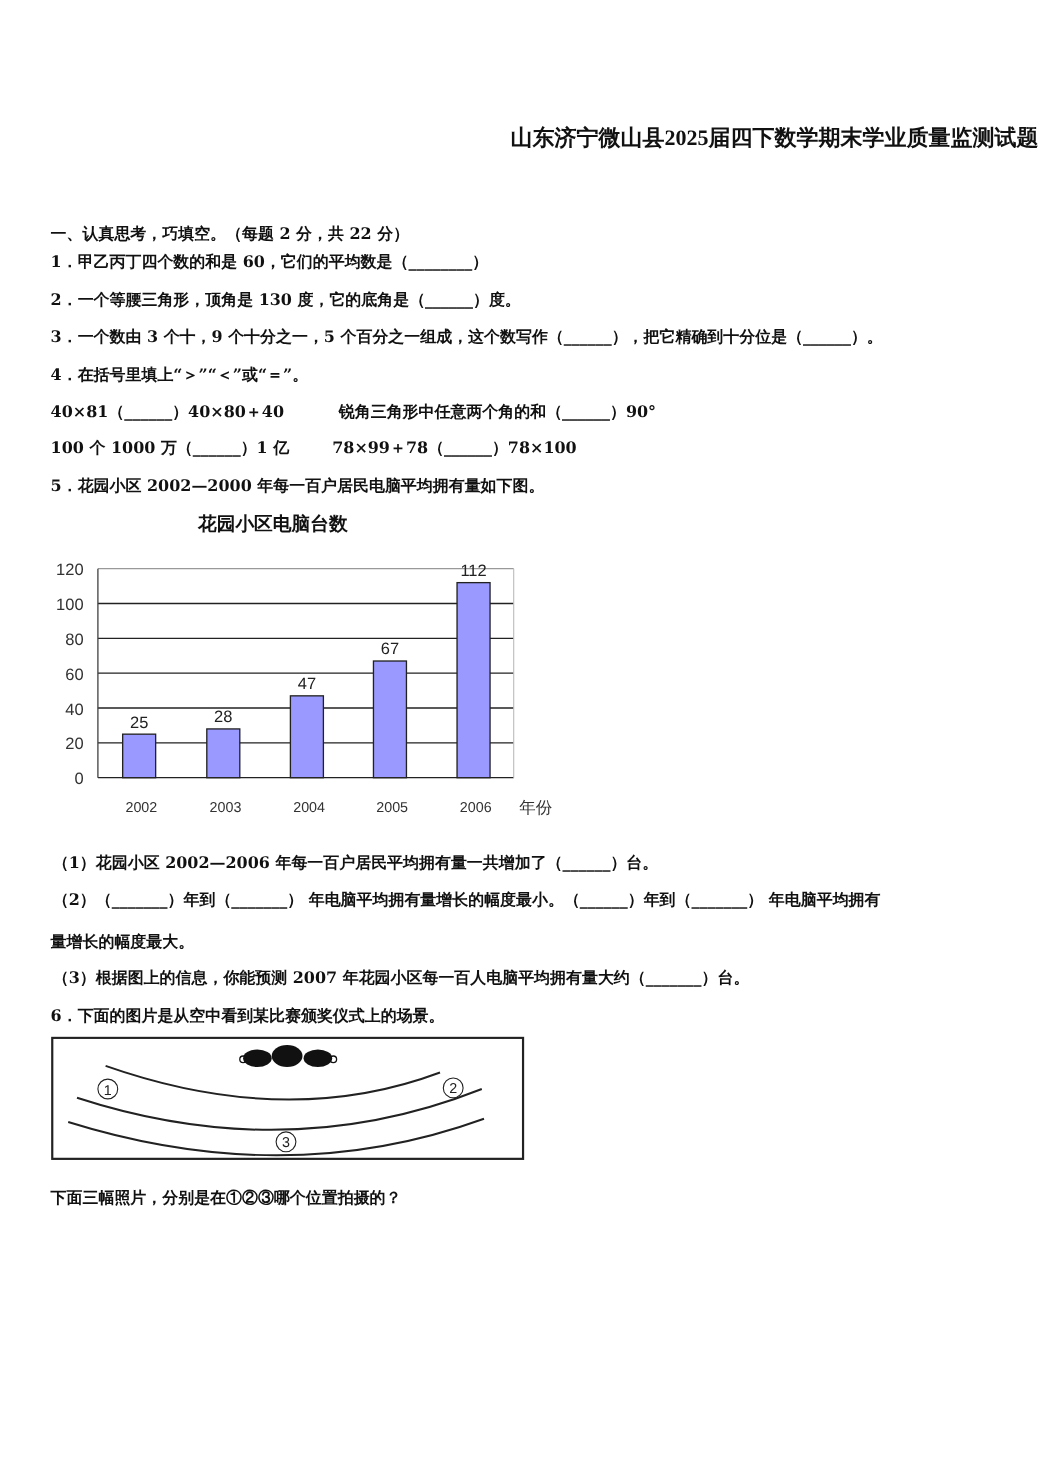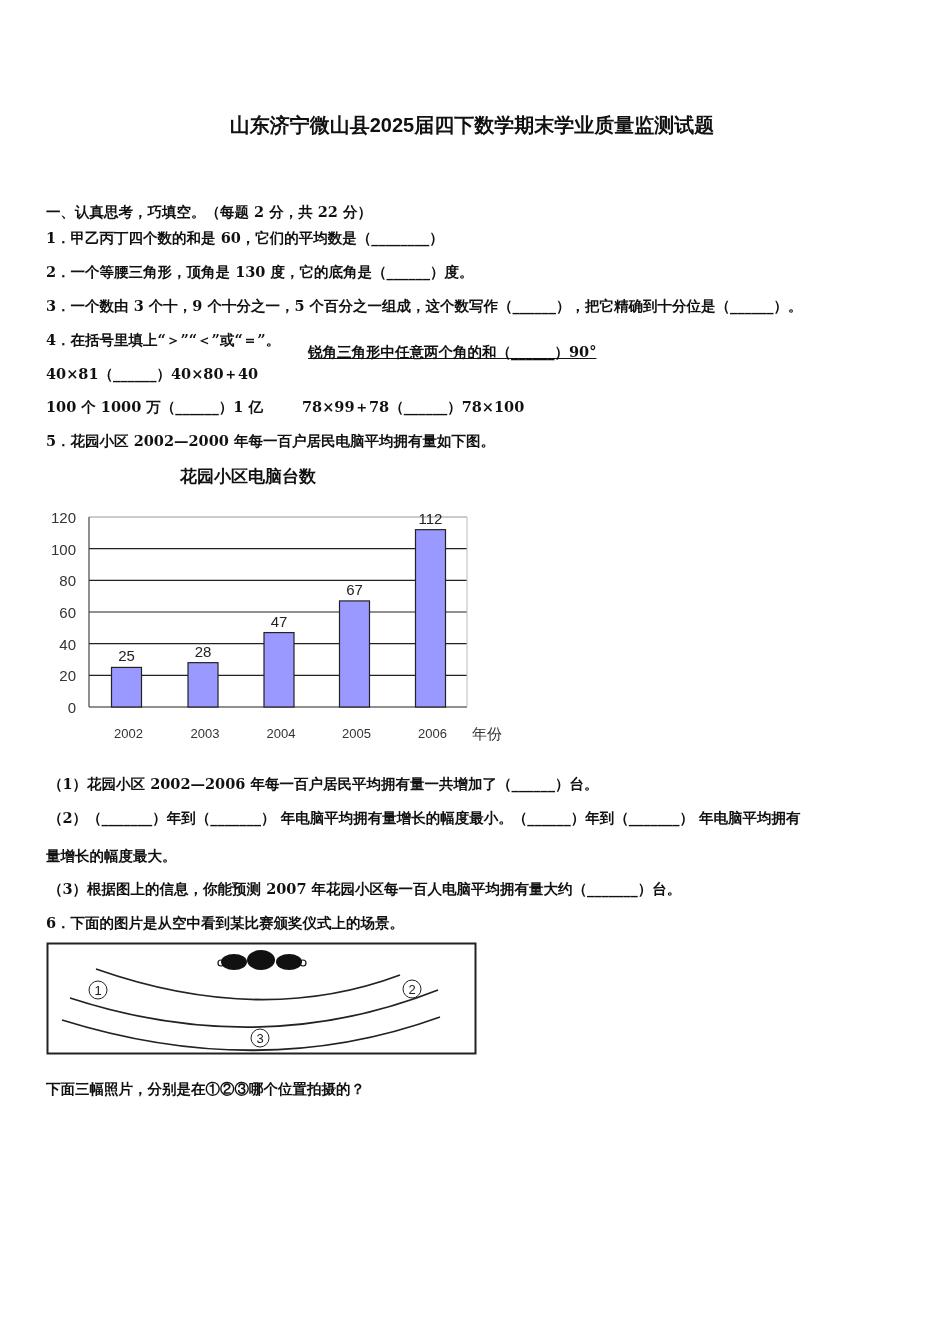--- a/index.html
+++ b/index.html
@@ -1,36 +1,36 @@
 <!DOCTYPE html>
 <html><head>
 <meta charset="utf-8">
 <style>
   html, body { margin:0; padding:0; background:#ffffff; }
   body { width:950px; height:1344px; position:relative; overflow:hidden;
          font-family:"DejaVu Serif","Liberation Serif",serif; color:#111; }
   .abs { position:absolute; white-space:nowrap; }
-  .title { left:0; width:944px; top:112px; text-align:center;
-           font-family:Liberation Sans, sans-serif; font-weight:bold; font-size:20px; letter-spacing:0px; }
+  .title { left:0; width:944px; top:112px; text-align:right;
+           font-family:Liberation Serif, serif; font-weight:bold; font-size:20px; letter-spacing:0px; }
   .line { font-size:14.5px; font-weight:bold; left:46px; }
   .chart-title { font-family:"DejaVu Sans","Liberation Sans",sans-serif; font-weight:bold; font-size:17px; left:180px; top:465px; }
   svg text { font-family:"Liberation Sans","DejaVu Sans",sans-serif; }
 </style>
 </head>
 <body>
 
 <div class="abs title">山东济宁微山县2025届四下数学期末学业质量监测试题</div>
 
 <div class="abs line" style="top:203px;text-align:center;">一、认真思考，巧填空。（每题 2 分，共 22 分）</div>
 <div class="abs line" style="top:229px;">1．甲乙丙丁四个数的和是 60，它们的平均数是（________）</div>
 <div class="abs line" style="top:263px;">2．一个等腰三角形，顶角是 130 度，它的底角是（______）度。</div>
 <div class="abs line" style="top:297px;">3．一个数由 3 个十，9 个十分之一，5 个百分之一组成，这个数写作（______），把它精确到十分位是（______）。</div>
 <div class="abs line" style="top:331px;">4．在括号里填上“＞”“＜”或“＝”。</div>
 <div class="abs line" style="top:365px;">40×81（______）40×80＋40</div>
-<div class="abs line" style="top:343px; left:308px;text-decoration:underline;">锐角三角形中任意两个角的和（______）90°</div>
+<div class="abs line" style="top:365px; left:308px;">锐角三角形中任意两个角的和（______）90°</div>
 <div class="abs line" style="top:398px;text-align:center;">100 个 1000 万（______）1 亿</div>
 <div class="abs line" style="top:398px; left:302px;">78×99＋78（______）78×100</div>
 <div class="abs line" style="top:432px;">5．花园小区 2002—2000 年每一百户居民电脑平均拥有量如下图。</div>
 
 <div class="abs chart-title">花园小区电脑台数</div>
 
 <svg class="abs" style="left:0; top:0;" width="950" height="1344" id="chart-svg">
     <line x1="89" y1="707" x2="467" y2="707" stroke="#222" stroke-width="1.2"></line>
     <text x="76" y="713" text-anchor="end" font-size="15" fill="#333">0</text>
     <line x1="89" y1="675.3333333333334" x2="467" y2="675.3333333333334" stroke="#222" stroke-width="1.2"></line>

